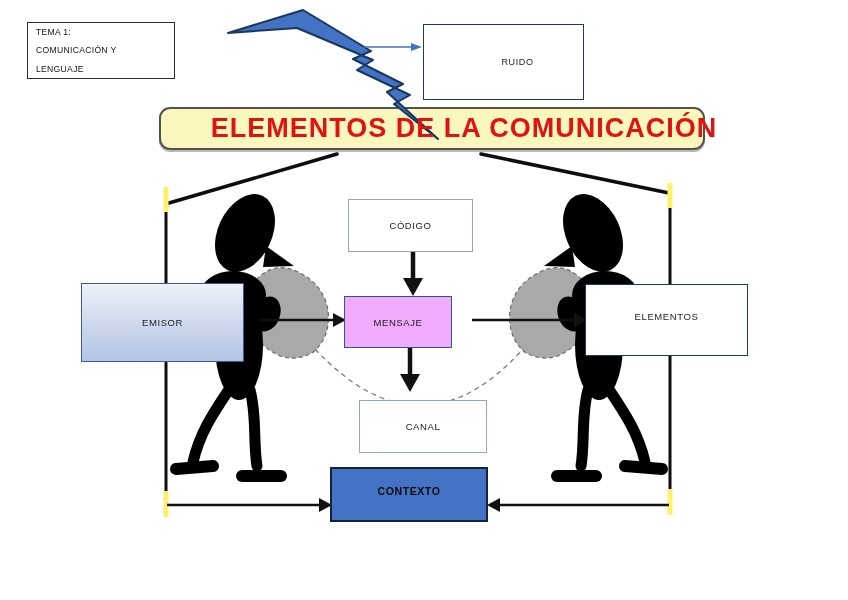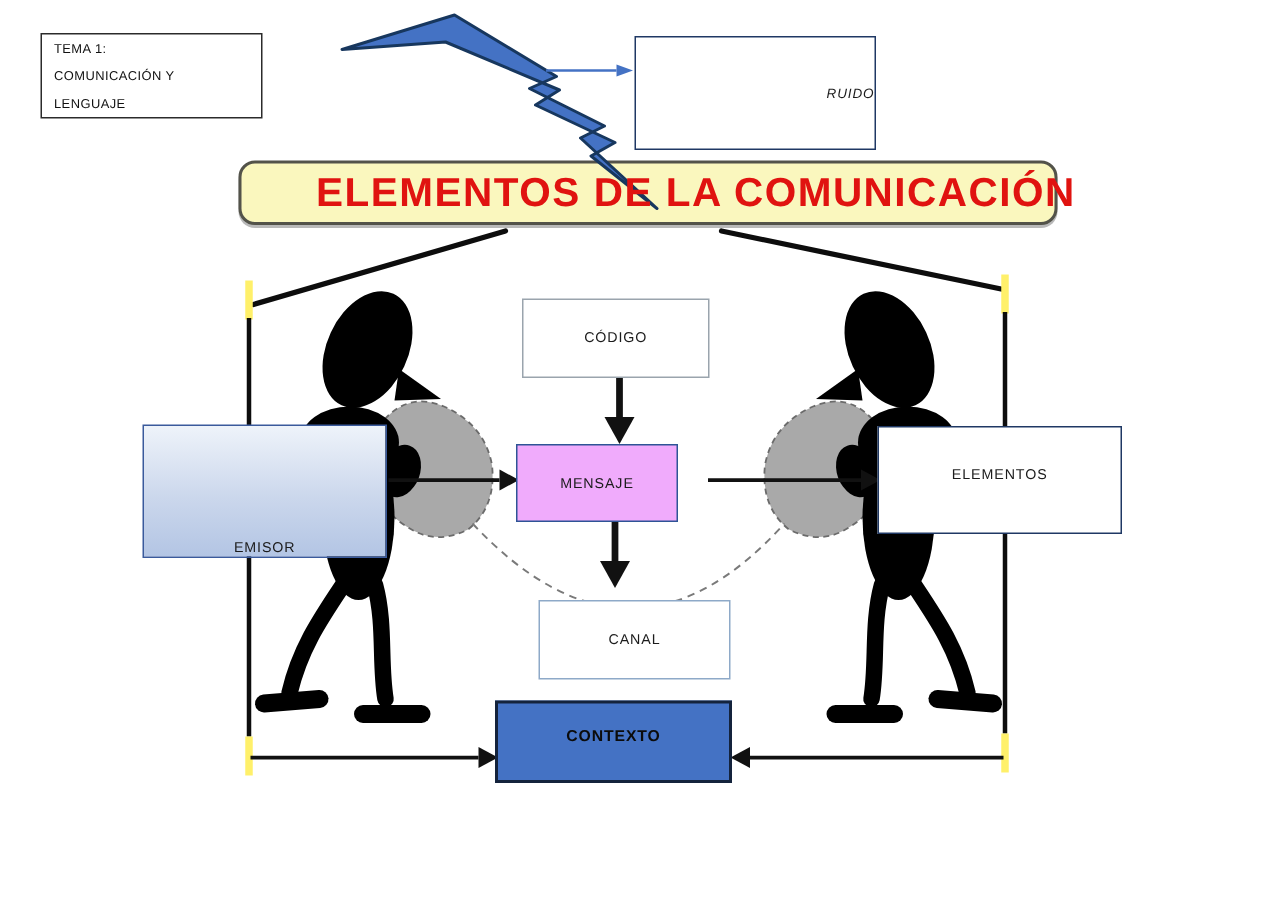--- a/index.html
+++ b/index.html
@@ -5,29 +5,29 @@
   html,body{margin:0;padding:0;background:#fff;}
   #stage{position:relative;width:848px;height:600px;background:#ffffff;overflow:hidden;
          font-family:"Liberation Sans", sans-serif;}
   #gfx{position:absolute;left:0;top:0;z-index:2;pointer-events:none;}
   .node{position:absolute;display:flex;align-items:center;justify-content:center;
         box-sizing:border-box;font-size:9.5px;letter-spacing:.6px;color:#1c1c1c;z-index:3;}
   #tema-box{left:27px;top:22px;width:148px;height:57px;border:1.6px solid #2b2b2b;background:#fff;
             flex-direction:column;align-items:flex-start;justify-content:center;padding:4px 8px;
             font-size:8.6px;letter-spacing:.3px;line-height:2.1;color:#111;z-index:3;}
   #ruido-box{left:423px;top:24px;width:161px;height:76px;border:1.4px solid #1F3864;background:#fff;
-             justify-content:flex-end;padding-left:28px;font-size:9px;font-style:italic;}
+             justify-content:center;padding-left:28px;font-size:9px;}
   #title-bg{position:absolute;left:159px;top:107px;width:546px;height:43px;background:#FAF7BE;
             border:2.4px solid #53534a;border-radius:11px;box-sizing:border-box;z-index:1;
             box-shadow:0 2px 0 rgba(100,100,100,.45);}
   #title-text{position:absolute;left:159px;top:107px;width:610px;height:43px;z-index:4;
               display:flex;align-items:center;justify-content:center;
               font-weight:bold;font-size:27px;letter-spacing:1px;color:#E01310;}
-  #emisor-box{left:95px;top:283px;width:163px;height:89px;border:1.6px solid #3A5A9C;
-              background:linear-gradient(#EEF3FA,#CBD7EC 55%,#B3C5E4);align-items:flex-end;}
+  #emisor-box{left:81px;top:283px;width:163px;height:79px;border:1.6px solid #3A5A9C;
+              background:linear-gradient(#EEF3FA,#CBD7EC 55%,#B3C5E4);}
   #codigo-box{left:348px;top:199px;width:125px;height:53px;border:1.2px solid #9aa4ad;background:#fff;}
   #mensaje-box{left:344px;top:296px;width:108px;height:52px;border:1.6px solid #2E5496;background:#f0abfc;}
   #canal-box{left:359px;top:390px;width:128px;height:53px;border:1.2px solid #8EA9C8;background:#fff;margin-top:10px;}
   #receptor-box{left:585px;top:284px;width:163px;height:72px;border:1.6px solid #1F3864;background:#fff;
                 padding-bottom:8px;}
   #contexto-box{left:330px;top:467px;width:158px;height:55px;border:2px solid #14233c;background:#4472C4;
                 font-weight:bold;font-size:10.5px;color:#0b0b0b;padding-bottom:8px;}
 </style>
 </head>
 <body>

